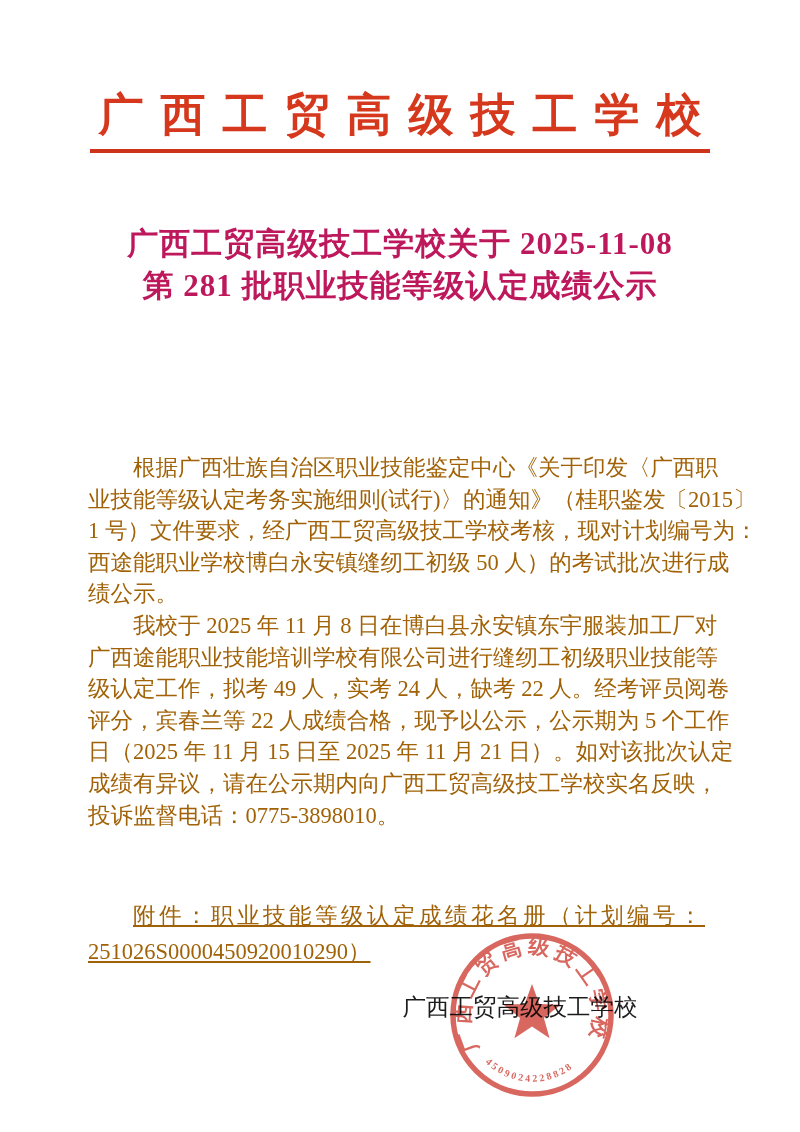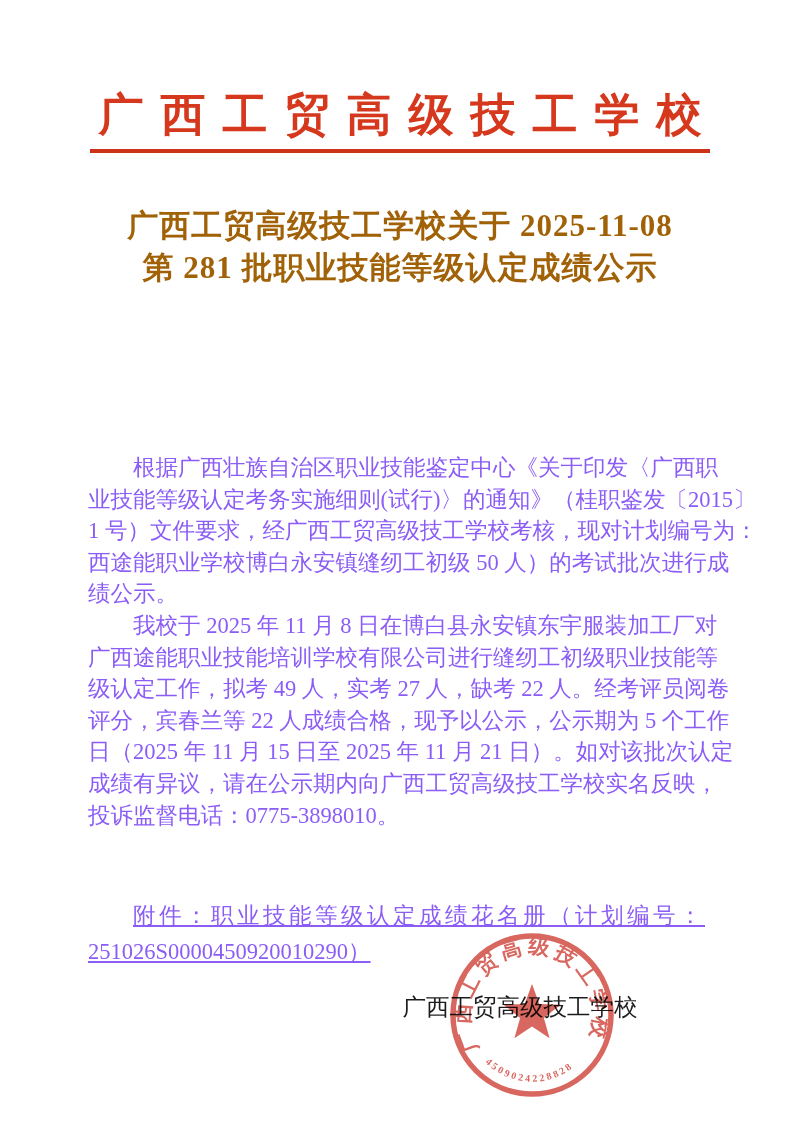--- a/index.html
+++ b/index.html
@@ -26,40 +26,40 @@
     white-space: nowrap;
   }
   .masthead-rule {
     width: 620px; height: 4px;
     margin: 3px auto 0 auto;
     background: #cd3318;
   }
 
   
   .doc-title {
-    margin-top: 52px;
+    margin-top: 70px;
     text-align: center;
     font-weight: 700;
     font-size: 31px;
     line-height: 42px;
     letter-spacing: 1px;
-    color: #a16207;
+    color: #be185d;
   }
 
   
   .body-block {
     position: absolute;
     left: 88px; top: 368px;
     width: 630px;
   }
   .bline {
     font-size: 22.5px;
     line-height: 31.6px;
     white-space: nowrap;
-    color: #8b5cf6;
+    color: #a16207;
   }
   .bline.indent { text-indent: 45px; }
   .bline.stretch { letter-spacing: 3.5px; }
 
   .attach-block {
     position: absolute;
     left: 88px; top: 814px;
     width: 630px;
   }
   .attach-block .bline { line-height: 36px; text-decoration: underline; }
@@ -102,21 +102,21 @@
   </div>
 
   <div class="body-block">
     <div class="bline indent">根据广西壮族自治区职业技能鉴定中心《关于印发〈广西职</div>
     <div class="bline">业技能等级认定考务实施细则(试行)〉的通知》（桂职鉴发〔2015〕</div>
     <div class="bline">1 号）文件要求，经广西工贸高级技工学校考核，现对计划编号为：</div>
     <div class="bline">西途能职业学校博白永安镇缝纫工初级 50 人）的考试批次进行成</div>
     <div class="bline">绩公示。</div>
     <div class="bline indent">我校于 2025 年 11 月 8 日在博白县永安镇东宇服装加工厂对</div>
     <div class="bline">广西途能职业技能培训学校有限公司进行缝纫工初级职业技能等</div>
-    <div class="bline">级认定工作，拟考 49 人，实考 27 人，缺考 22 人。经考评员阅卷</div>
+    <div class="bline">级认定工作，拟考 49 人，实考 24 人，缺考 22 人。经考评员阅卷</div>
     <div class="bline">评分，宾春兰等 22 人成绩合格，现予以公示，公示期为 5 个工作</div>
     <div class="bline">日（2025 年 11 月 15 日至 2025 年 11 月 21 日）。如对该批次认定</div>
     <div class="bline">成绩有异议，请在公示期内向广西工贸高级技工学校实名反映，</div>
     <div class="bline">投诉监督电话：0775-3898010。</div>
   </div>
 
   <div class="attach-block">
     <div class="bline indent stretch">附件：职业技能等级认定成绩花名册（计划编号：</div>
     <div class="bline">251026S0000450920010290）</div>
   </div>

